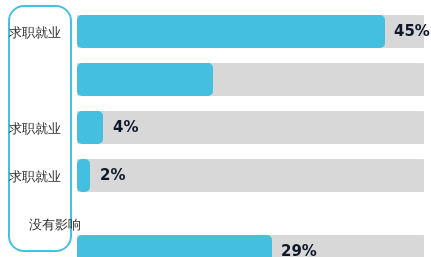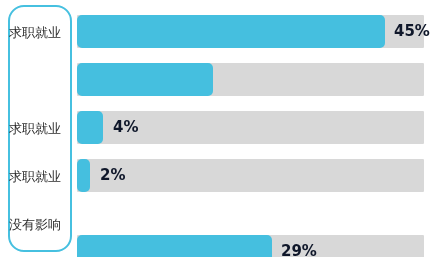--- a/index.html
+++ b/index.html
@@ -102,19 +102,19 @@
     <div class="bar" style="width:26px;"></div>
     <div class="bar-value" style="left:36px;">4%</div>
   </div>
 
   <div class="cat-label" style="top:167px;">求职就业</div>
   <div class="track" style="top:159px;">
     <div class="bar" style="width:13px;"></div>
     <div class="bar-value" style="left:23px;">2%</div>
   </div>
 
-  <div class="cat-label" style="top:215px;">没有影响</div>
+  <div class="cat-label" style="top:215px;margin-left:20px;">没有影响</div>
   <div class="track" style="top:207px;margin-top:28px;">
     <div class="bar" style="width:195px;"></div>
     <div class="bar-value" style="left:204px;">29%</div>
   </div>
 
 </div>
 
 </body></html>

